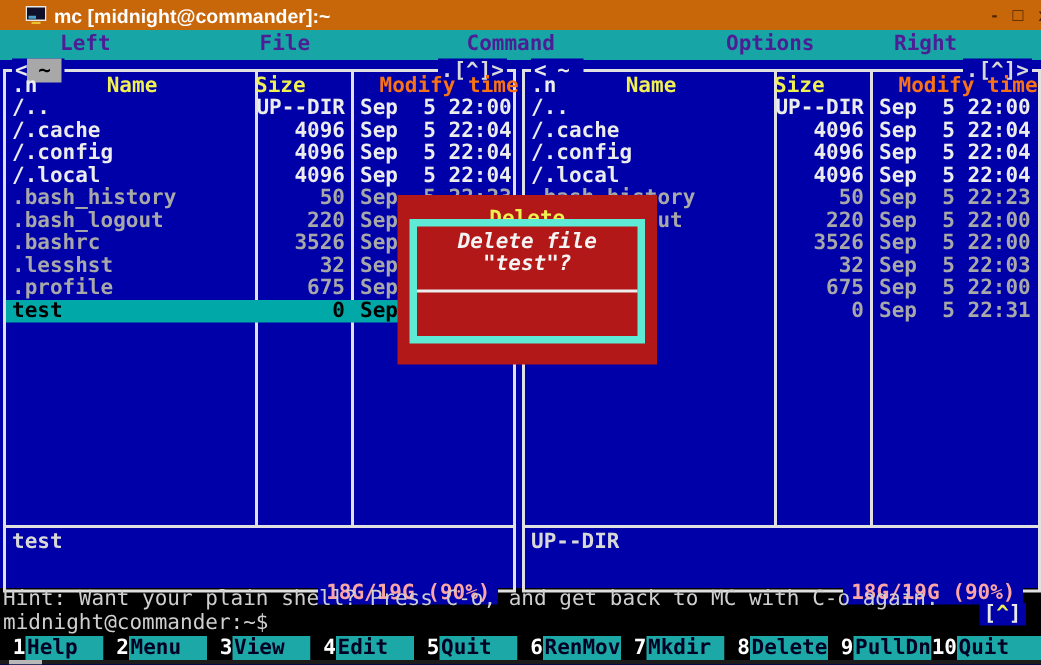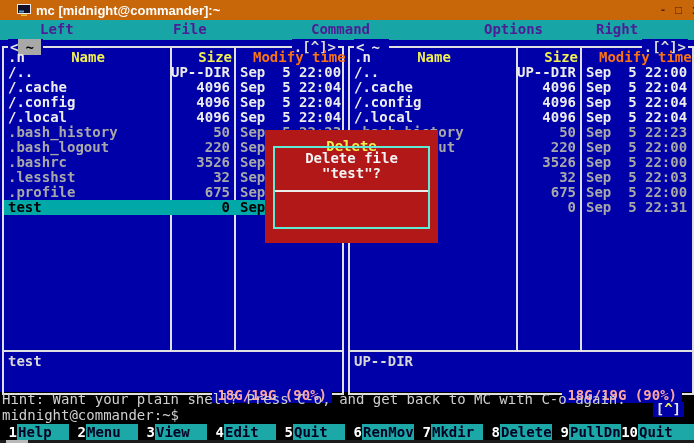--- a/index.html
+++ b/index.html
@@ -32,39 +32,39 @@
   .pcorner{position:absolute;top:-9px;right:4px;background:#0000a8;padding:0 2px;color:#d8d8d8;
         font-weight:bold;white-space:pre;}
 
   .vline{position:absolute;top:0;height:302px;border-left:2px solid #e0e0e0;}
   .vline.v1{left:166px;} .vline.v2{left:230px;}
   .colsep{position:absolute;top:302px;left:0;right:0;border-top:2px solid #e0e0e0;}
 
   .hdr{position:absolute;top:2px;left:0;right:0;height:15px;line-height:15px;font-weight:bold;}
   .hdr .sortind{position:absolute;left:4px;color:#ececec;}
   .hdr .h-name{position:absolute;left:4px;width:160px;text-align:center;color:#f0f050;}
-  .hdr .h-size{position:absolute;left:166px;width:62px;text-align:right;color:#f0f050;}
+  .hdr .h-size{position:absolute;left:166px;width:62px;text-align:left;color:#f0f050;}
   .hdr .h-mtime{position:absolute;left:236px;color:#f97316;white-space:pre;margin-left:13px;}
 
   .rows{position:absolute;top:17px;left:0;right:0;}
   .frow{position:relative;height:15px;line-height:15px;font-weight:bold;color:#a8a8a8;}
   .frow.dir{color:#ececec;}
   .frow.selected{background:#00a8a8;color:#000;}
   .frow .c-name{position:absolute;left:4px;white-space:pre;}
   .frow .c-size{position:absolute;left:164px;width:62px;text-align:right;white-space:pre;}
   .frow .c-mtime{position:absolute;left:236px;white-space:pre;}
 
   .ministatus{position:absolute;top:306px;left:4px;height:15px;line-height:15px;
               color:#d8d8d8;font-weight:bold;white-space:pre;}
   .freespace{position:absolute;bottom:-10px;right:10px;background:#0000a8;padding:0 5px;
              color:#fca5a5;font-weight:bold;white-space:pre;}
 
   
   .dialog{position:absolute;left:265px;top:130px;width:173px;height:113px;background:#b21818;z-index:9;}
-  .dlg-inner{position:absolute;left:8px;right:8px;top:16px;bottom:14px;border:2px solid #5eead4;}
+  .dlg-inner{position:absolute;left:8px;right:8px;top:16px;bottom:14px;border:5px solid #5eead4;font-style:italic;}
   .dlg-title{position:absolute;top:9px;left:50%;transform:translateX(-50%);background:#b21818;
              padding:0 8px;color:#f0f050;font-weight:bold;line-height:15px;white-space:pre;}
   .dlg-msg{position:absolute;left:0;right:0;text-align:center;color:#f4f4f4;font-weight:bold;
            line-height:15px;white-space:pre;}
   .dlg-msg.m1{top:3px;} .dlg-msg.m2{top:18px;}
   .dlg-sep{position:absolute;top:42px;left:0;right:0;border-top:2px solid #ececec;}
   .dlg-btnrow{position:absolute;top:50px;left:0;right:0;display:flex;justify-content:center;gap:16px;}
   .dlg-btn{font-weight:bold;line-height:15px;white-space:pre;cursor:default;}
   .dlg-btn.focused{background:#a8a8a8;color:#000;}
   .dlg-btn.focused .hot{color:#e8e800;}

